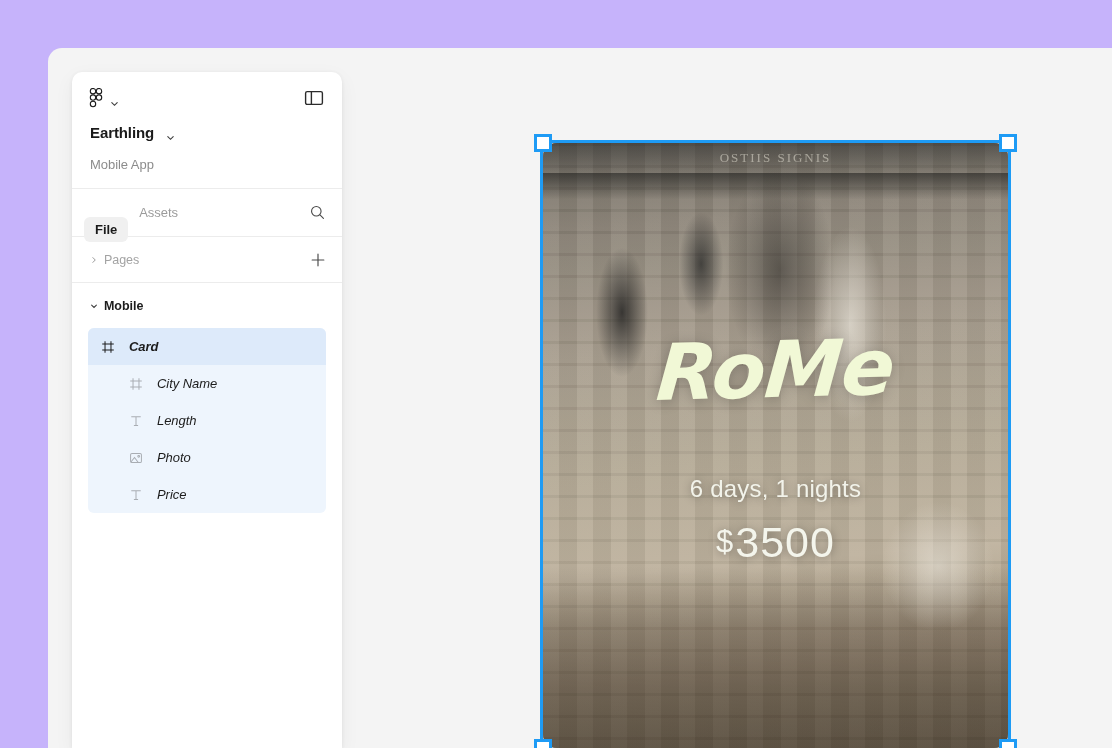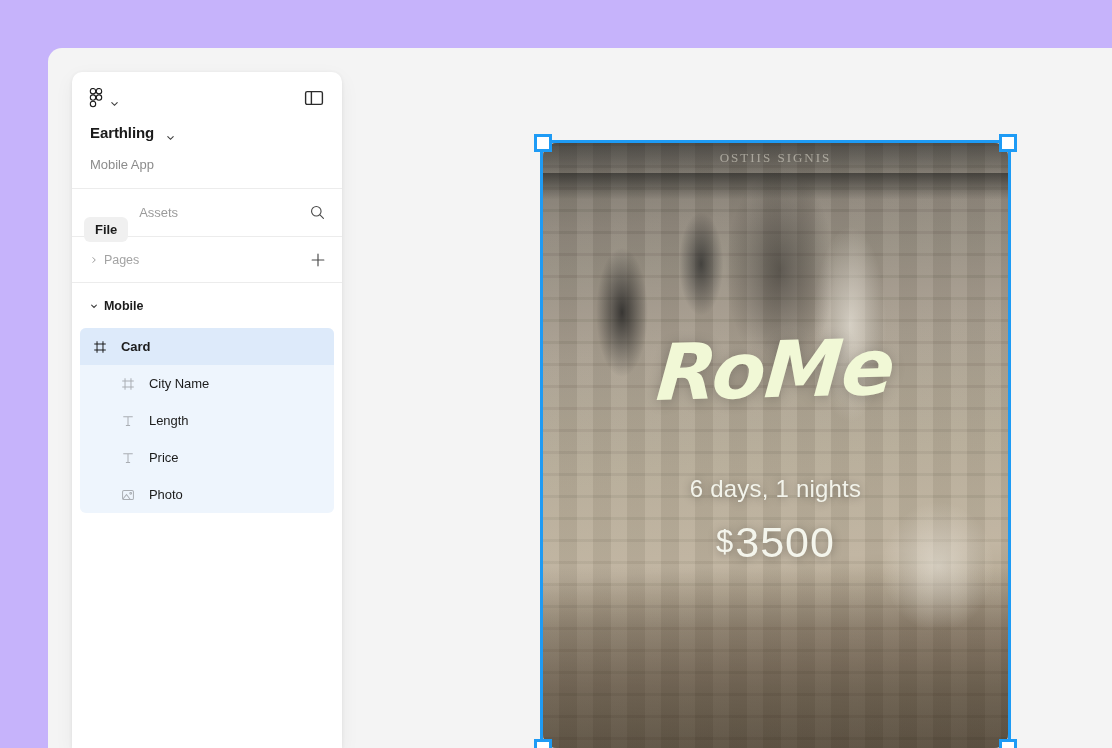--- a/index.html
+++ b/index.html
@@ -85,21 +85,21 @@
     font-size:12.5px; font-weight:bold; margin-left:4px; letter-spacing:-0.05px;
   }
   .sec-label.muted{ color:#a3a3a3; font-weight:normal; }
   .sec-label.dark{ color:#1c1c1c; }
   .plus-btn{
     margin-left:auto; width:20px; height:20px;
     display:flex; align-items:center; justify-content:center; cursor:pointer;
   }
 
   
-  #layers-list{ padding:0 8px; }
+  #layers-list{ padding:0 16px;font-style:italic; }
   .layer-group{ border-radius:6px; background:#eef5fd; overflow:hidden; }
   .layer-row{
     height:37px; display:flex; align-items:center; cursor:pointer;
   }
   .layer-row.selected{ background:#ddeafa; }
   .layer-icon{
     width:16px; height:16px; display:flex; align-items:center; justify-content:center;
     flex:0 0 16px;
   }
   .layer-name{ font-size:13px; color:#1c1c1c; letter-spacing:-0.05px; }
@@ -332,35 +332,35 @@
             <svg viewBox="0 0 16 16" width="14" height="14" fill="none" stroke="#a9adb3" stroke-width="1.15">
               <path d="M2.6 3.2 L13.4 3.2 M8 3.2 L8 13.2 M5.6 13.2 L10.4 13.2"></path>
             </svg>
           </span>
           <span class="layer-name">Length</span>
         </div>
 
         <div class="layer-row indent-1">
           <span class="layer-icon">
             <svg viewBox="0 0 16 16" width="14" height="14" fill="none" stroke="#a9adb3" stroke-width="1.15">
-              <path d="M2.6 3.2 L13.4 3.2 M8 3.2 L8 13.2 M5.6 13.2 L10.4 13.2"></path>
-            </svg>
-          </span>
-          <span class="layer-name">Price</span>
-        </div>
-
-        <div class="layer-row indent-1">
-          <span class="layer-icon">
-            <svg viewBox="0 0 16 16" width="14" height="14" fill="none" stroke="#a9adb3" stroke-width="1.15">
               <rect x="1.8" y="2.8" width="12.4" height="10.4" rx="1.6"></rect>
               <circle cx="11.1" cy="6.1" r="1.05"></circle>
               <path d="M2.2 12.6 L6.3 7.4 L10.6 13.1"></path>
             </svg>
           </span>
           <span class="layer-name">Photo</span>
+        </div>
+
+        <div class="layer-row indent-1">
+          <span class="layer-icon">
+            <svg viewBox="0 0 16 16" width="14" height="14" fill="none" stroke="#a9adb3" stroke-width="1.15">
+              <path d="M2.6 3.2 L13.4 3.2 M8 3.2 L8 13.2 M5.6 13.2 L10.4 13.2"></path>
+            </svg>
+          </span>
+          <span class="layer-name">Price</span>
         </div>
 
       </div>
     </div>
 
   </div>
 
   <div id="canvas-area">
 
     <div id="card-selection">

